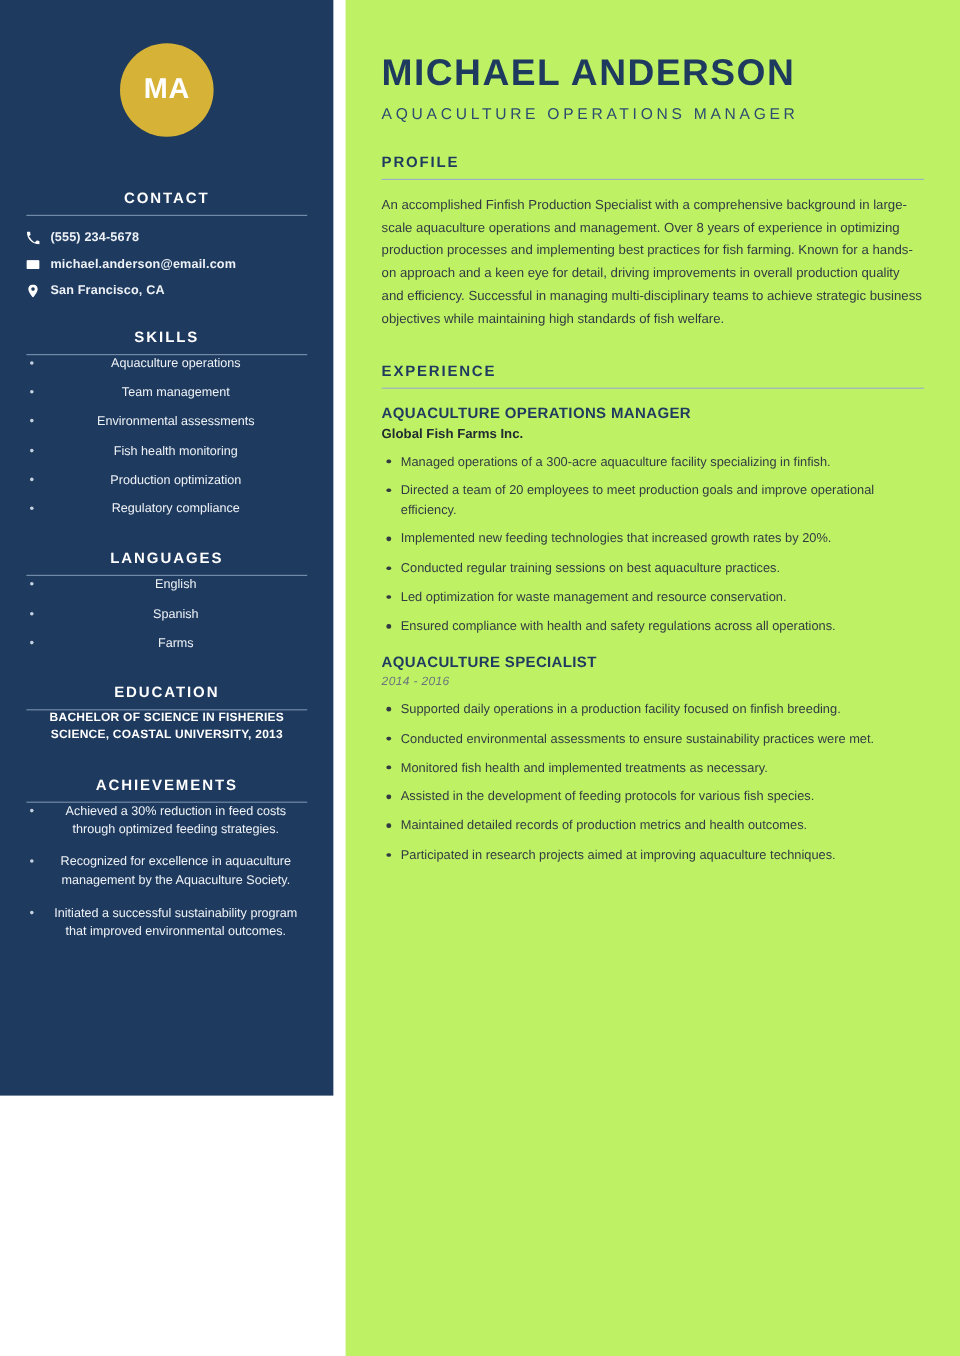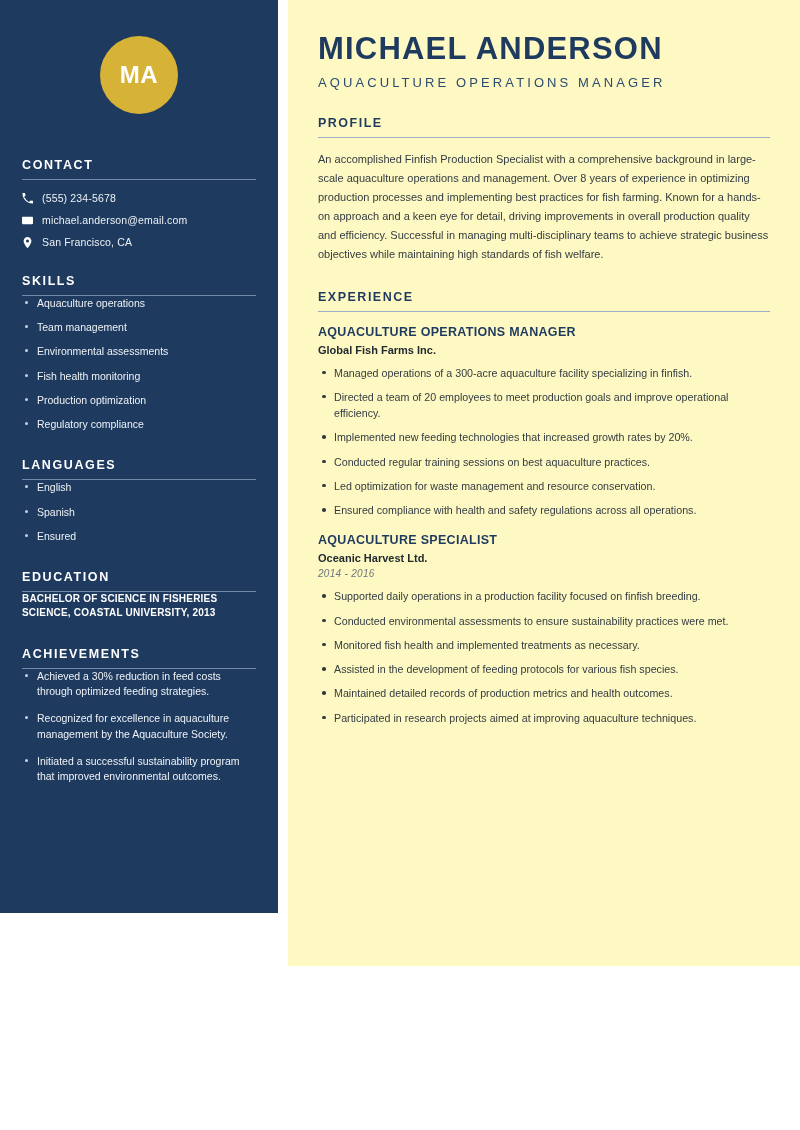--- a/index.html
+++ b/index.html
@@ -20,29 +20,29 @@
     padding:0 22px;
     overflow:hidden;
   }
   .avatar-wrap { display:flex; justify-content:center; padding-top:36px; }
   .avatar {
     width:78px; height:78px; border-radius:50%;
     background:#d6b337;
     display:flex; align-items:center; justify-content:center;
     color:#ffffff; font-size:24px; font-weight:bold; letter-spacing:.5px;
   }
-  .side-section { margin-top:26px; }
+  .side-section { margin-top:26px;text-align:center; }
   .side-section.first { margin-top:44px; }
   .side-h {
     font-size:12.5px; font-weight:bold; letter-spacing:1.6px;
     color:#ffffff; text-transform:uppercase;
   }
   .side-rule { height:1px; background:#8ea5bf; margin-top:7px; opacity:.75; }
 
-  .contact-list { margin-top:12px; }
+  .contact-list { margin-top:12px;font-weight:bold; }
   .contact-row { display:flex; align-items:center; margin-bottom:10px; }
   .c-icon { width:20px; min-width:20px; display:flex; align-items:center; justify-content:flex-start; }
   .c-icon svg { fill:#ffffff; display:block; }
   .c-text { font-size:10.5px; color:#eef2f6; letter-spacing:.15px; }
 
   .bullets { list-style:none; }
   .bullets li {
     position:relative; padding-left:15px; margin-bottom:9px;
     font-size:10.5px; line-height:1.45; color:#eef2f6;
   }
@@ -53,22 +53,22 @@
   .bullets.loose li { margin-bottom:12px; }
 
   .edu-line {
     font-size:10px; font-weight:bold;
     line-height:1.45; color:#ffffff; letter-spacing:.2px;
   }
 
   
   .gutter { width:10px; min-width:10px; background:#ffffff; height:1130px; }
   .main {
-    flex:1; height:966px; background:#fef9c3;
-    padding:32px 30px 0 30px; overflow:hidden;
+    flex:1; height:1130px; background:#bef264;
+    padding:44px 30px 0 30px; overflow:hidden;
   }
   .name {
     font-size:31px; font-weight:bold; color:#1e3a5f;
     letter-spacing:1.2px; line-height:1.1;
   }
   .role {
     margin-top:9px; font-size:13px; color:#2c4b70;
     letter-spacing:3.1px; text-transform:uppercase;
   }
   .main-section { margin-top:26px; }
@@ -158,21 +158,21 @@
         <li>Regulatory compliance</li>
       </ul>
     </section>
 
     <section class="side-section">
       <div class="side-h">LANGUAGES</div>
       <div class="side-rule"></div>
       <ul class="bullets">
         <li>English</li>
         <li>Spanish</li>
-        <li>Ensured</li>
+        <li>Farms</li>
       </ul>
     </section>
 
     <section class="side-section">
       <div class="side-h">EDUCATION</div>
       <div class="side-rule"></div>
       <div class="edu-line">BACHELOR OF SCIENCE IN FISHERIES SCIENCE, COASTAL UNIVERSITY, 2013</div>
     </section>
 
     <section class="side-section">
@@ -212,21 +212,20 @@
           <li>Directed a team of 20 employees to meet production goals and improve operational efficiency.</li>
           <li>Implemented new feeding technologies that increased growth rates by 20%.</li>
           <li>Conducted regular training sessions on best aquaculture practices.</li>
           <li>Led optimization for waste management and resource conservation.</li>
           <li>Ensured compliance with health and safety regulations across all operations.</li>
         </ul>
       </div>
 
       <div class="job">
         <div class="job-title">AQUACULTURE SPECIALIST</div>
-        <div class="job-co">Oceanic Harvest Ltd.</div>
         <div class="job-dates">2014 - 2016</div>
         <ul class="job-bullets">
           <li>Supported daily operations in a production facility focused on finfish breeding.</li>
           <li>Conducted environmental assessments to ensure sustainability practices were met.</li>
           <li>Monitored fish health and implemented treatments as necessary.</li>
           <li>Assisted in the development of feeding protocols for various fish species.</li>
           <li>Maintained detailed records of production metrics and health outcomes.</li>
           <li>Participated in research projects aimed at improving aquaculture techniques.</li>
         </ul>
       </div>

